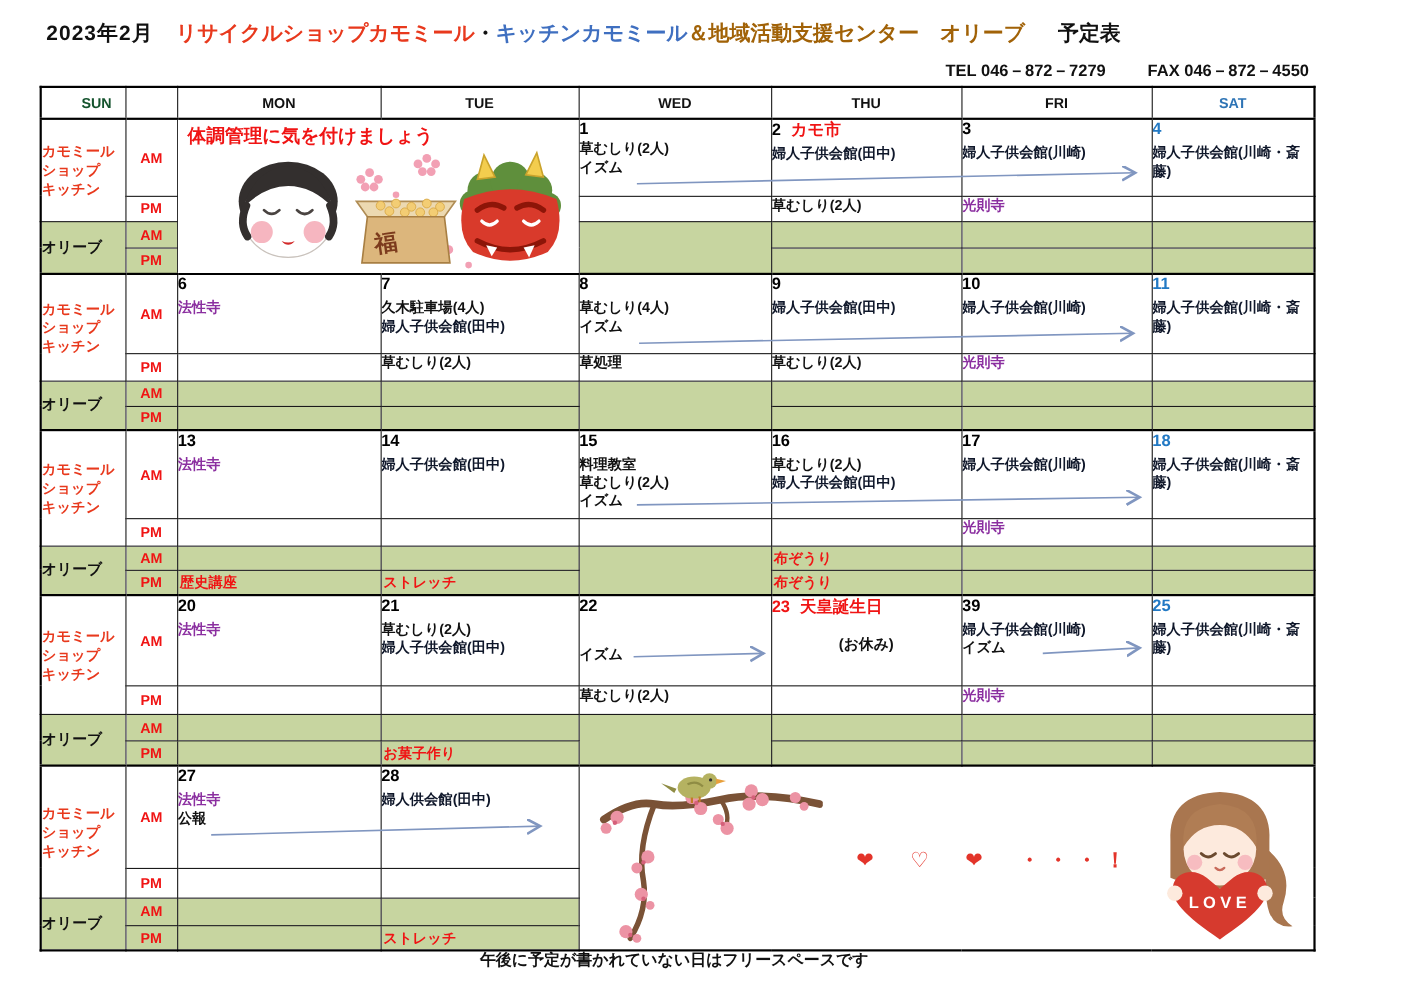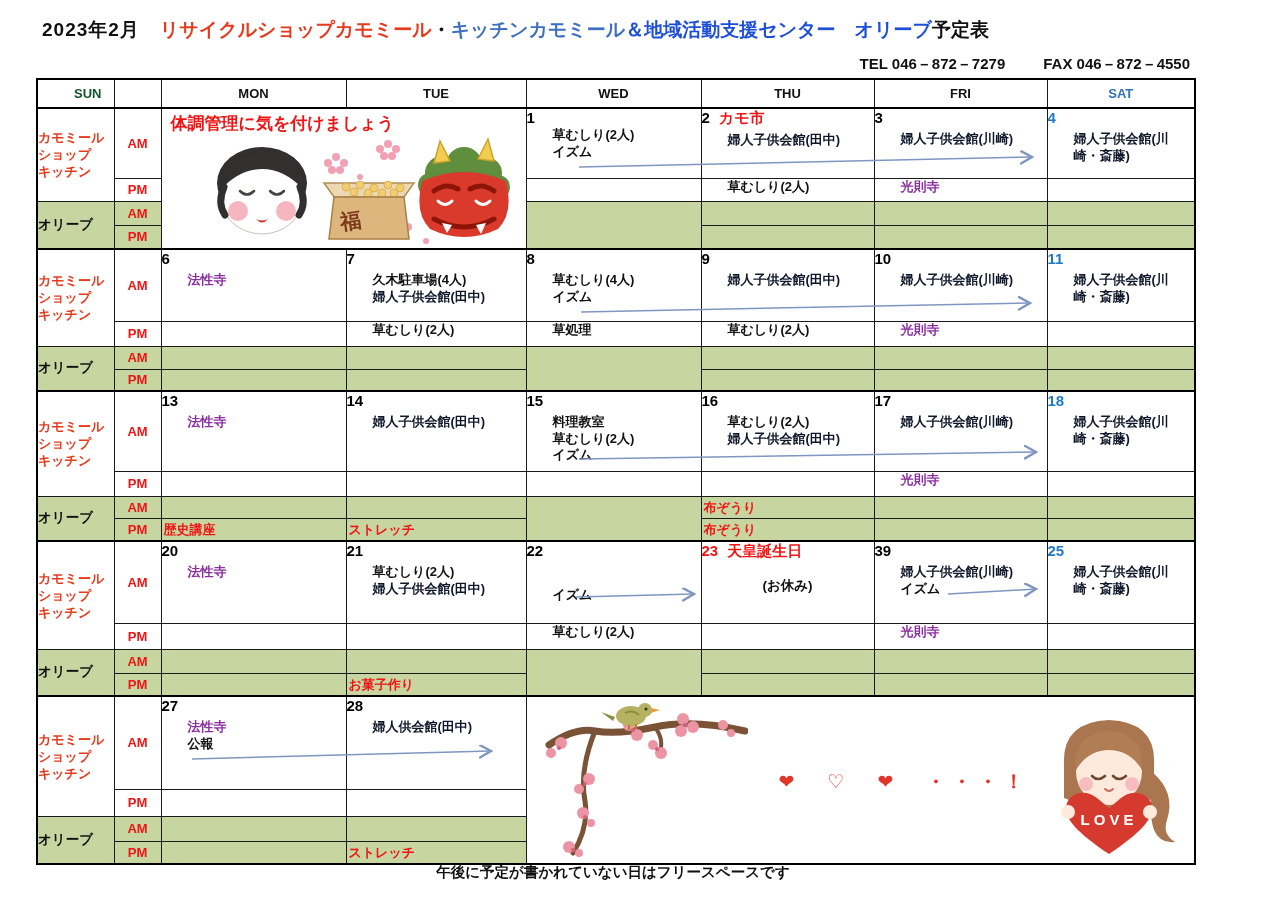--- a/index.html
+++ b/index.html
@@ -5,22 +5,22 @@
   html,body{margin:0;padding:0;background:#fff;}
   body{font-family:"Liberation Sans","DejaVu Sans",sans-serif;}
   #page{position:relative;width:1280px;height:905px;background:#fff;overflow:hidden;}
 
   
   #titlebar{position:absolute;left:42px;top:17px;font-size:19px;font-weight:bold;color:#111;white-space:nowrap;}
   #titlebar .t-month{margin-right:20px;letter-spacing:1px;}
   #titlebar .t-shop{color:#e8391d;}
   #titlebar .t-sep{color:#111;}
   #titlebar .t-kitchen{color:#3f6fc0;}
-  #titlebar .t-center{color:#1d4ed8;}
-  #titlebar .t-sched{text-align:right;}
+  #titlebar .t-center{color:#a16207;}
+  #titlebar .t-sched{margin-left:30px;text-align:right;}
   #telfax{position:absolute;left:36px;top:55px;width:1154px;text-align:right;font-size:15px;font-weight:bold;color:#111;}
   #telfax .fax{margin-left:38px;}
 
   
   table.cal{position:absolute;left:36px;top:78px;border-collapse:collapse;table-layout:fixed;width:1158px;}
   table.cal td,table.cal th{border:1px solid #1a1a1a;box-sizing:border-box;overflow:hidden;padding:0;}
   table.cal{border:2px solid #000;}
   tr.wk-top td{border-top:2px solid #000;}
   tr.hrow th{border-bottom:2px solid #000;height:29px;font-size:13px;font-weight:bold;color:#111;background:#fff;}
   tr.hrow th.c-sun{color:#14532d;padding-left:24px;}
@@ -32,21 +32,21 @@
   td.ampm{color:#f01414;font-weight:bold;font-size:13px;text-align:center;vertical-align:middle;background:#fff;}
   td.g{background:#c7d5a0;}
   td.cell{vertical-align:top;background:#fff;padding:1px 3px 0 4px;}
   td.pcell{vertical-align:top;background:#fff;padding:1px 3px 0 4px;}
 
   .num{font-size:15px;font-weight:bold;color:#000;line-height:18px;}
   .numline{display:flex;align-items:baseline;gap:9px;}
   .num.b{color:#2279c4;}
   .numline.red .num,.numline.red .evt{color:#f01414;}
   .evt{font-size:15px;font-weight:bold;}
-  .ln{font-size:13px;font-weight:bold;line-height:16.5px;color:#111;padding-left:26px;}
+  .ln{font-size:13px;font-weight:bold;line-height:16.5px;color:#111;}
   .blu{color:#0f172a;}
   .pur{color:#8b2fa0;}
   .red{color:#f01414;}
   .gap-top{margin-top:27px;}
   .gap-sm{margin-top:4px;}
   .note-center{text-align:center;margin-top:16px;font-size:13.5px;font-weight:bold;color:#111;}
   td.g .ln{line-height:21px;padding-left:2px;}
 
   
   .diagbg{background-image:linear-gradient(to bottom right,transparent 49.3%,#1a1a1a 49.3%,#1a1a1a 50.7%,transparent 50.7%);}

